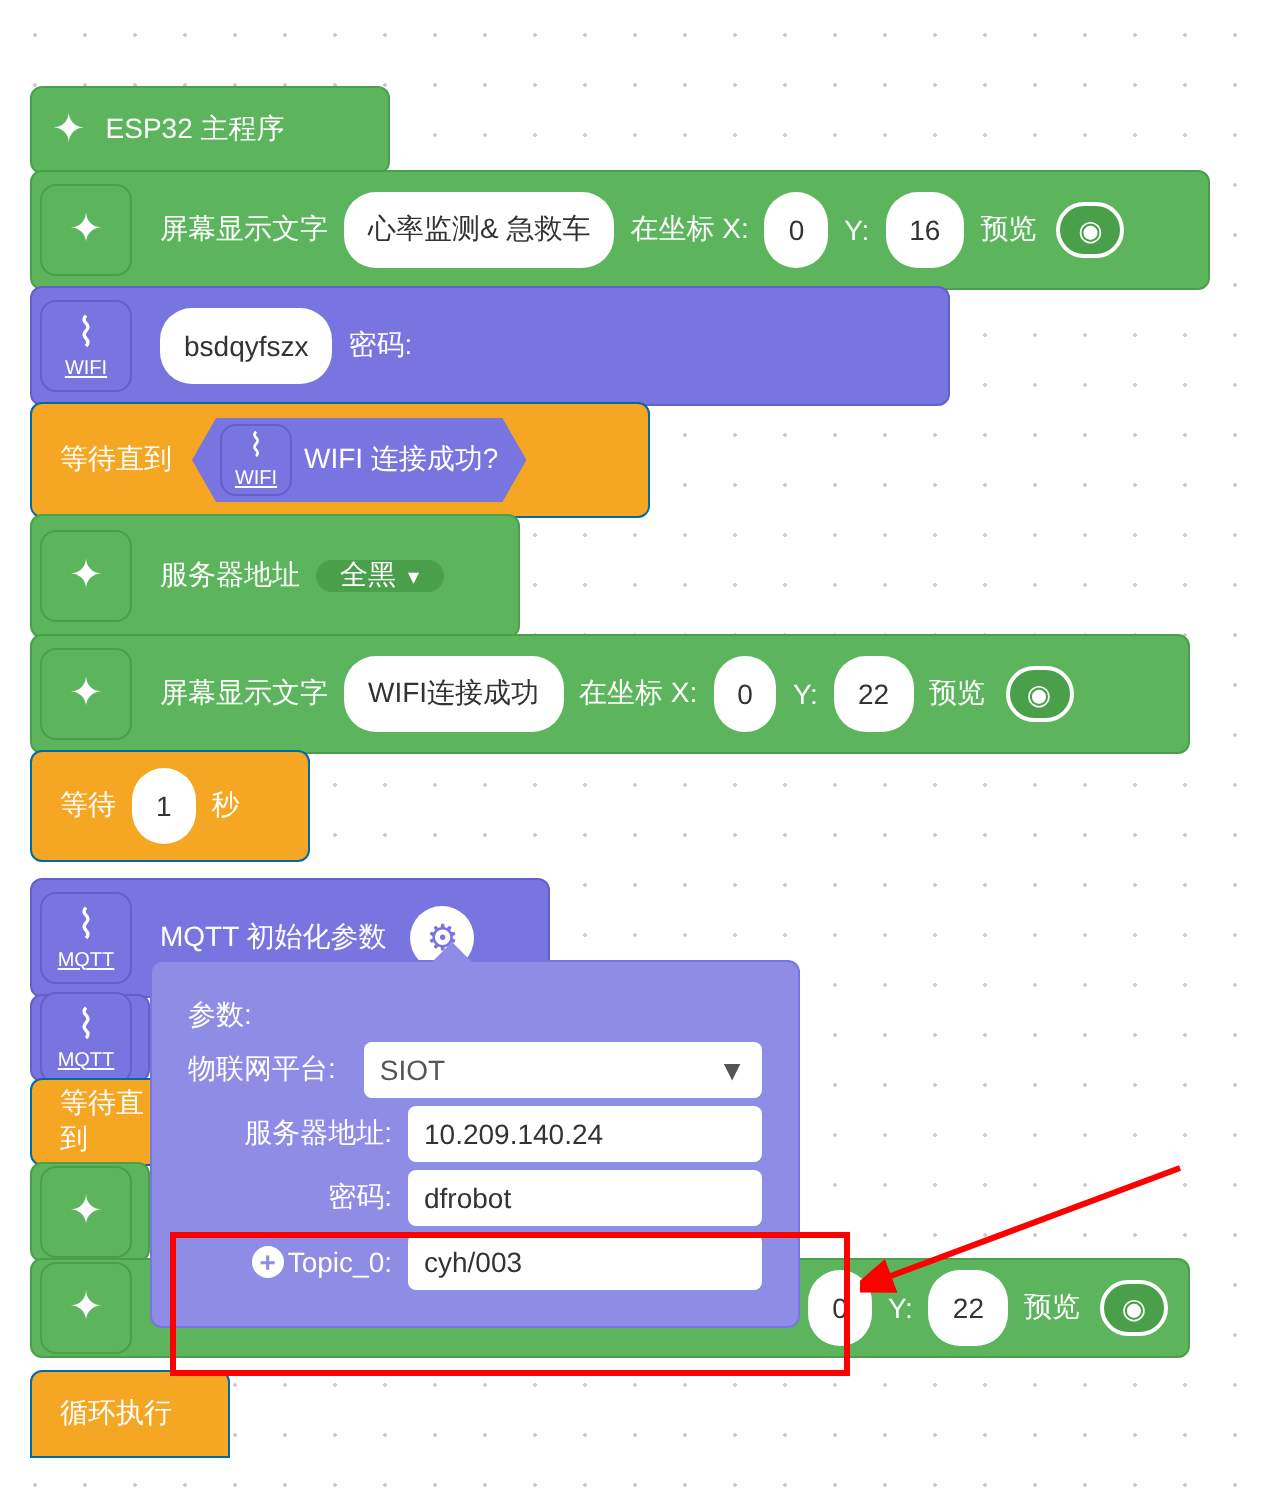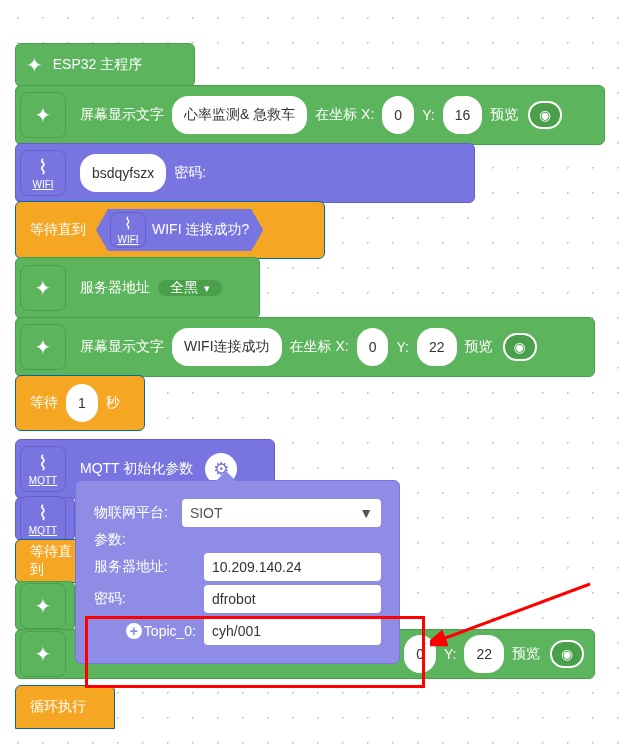--- a/index.html
+++ b/index.html
@@ -86,21 +86,21 @@
   }
   .popup::before {
     content: "";
     position: absolute;
     top: -10px; left: 140px;
     border-left: 10px solid transparent;
     border-right: 10px solid transparent;
     border-bottom: 10px solid #8f8ce6;
   }
   .prow { display: flex; align-items: center; margin: 4px 0; }
-  .plabel { width: 110px; text-align: left; padding-right: 8px; }
+  .plabel { width: 110px; text-align: right; padding-right: 8px; }
   .pinput {
     flex: 1; background: #fff; color: #333;
     border-radius: 4px; padding: 12px 8px; height: 28px;
     display: flex; align-items: center;
   }
   .pselect {
     flex: 1; background: #fff; color: #555;
     border-radius: 4px; padding: 4px 8px; height: 28px;
     display: flex; align-items: center; justify-content: space-between;
   }
@@ -178,21 +178,21 @@
     <span class="txt">在坐标 X:</span>
     <span class="pill">0</span>
     <span class="txt">Y:</span>
     <span class="pill">22</span>
     <span class="txt">预览</span>
     <span class="eye">
         <span>◉</span>
       </span>
   </div>
 
-  <div class="block orange" style="width:130px;">
+  <div class="block orange" style="width:140px;">
     <span class="txt">等待</span>
     <span class="pill">1</span>
     <span class="txt">秒</span>
   </div>
 
   <div class="block purple" style="width:260px;padding-left:4px;margin-top:8px;">
     <div class="nub purple">
       <span class="nubicon">⌇</span>
       <span class="nublbl">MQTT</span>
     </div>
@@ -232,43 +232,43 @@
   </div>
 
   <div class="block orange" style="width:100px;height:40px;margin-top:6px;border-radius:6px 6px 0 0;">
     <span class="txt">循环执行</span>
   </div>
 
 </div>
 
 <div class="popup">
   <div class="prow">
+      <span style="text-align:left;">参数:</span>
+    </div>
+  <div class="prow">
     <span class="plabel" style="width:auto;text-align:left;">物联网平台:</span>
     <span class="pselect" style="margin-left:6px;">
       <span>SIOT</span>
       <span>▼</span>
     </span>
   </div>
   <div class="prow">
-      <span style="text-align:left;">参数:</span>
-    </div>
-  <div class="prow">
     <span class="plabel">服务器地址:</span>
     <span class="pinput">10.209.140.24</span>
   </div>
   <div class="prow">
     <span class="plabel">密码:</span>
     <span class="pinput">dfrobot</span>
   </div>
   <div class="prow">
     <span class="plabel" style="display:flex;align-items:center;justify-content:flex-end;">
       <span class="plus">+</span>
       <span>Topic_0:</span>
     </span>
-    <span class="pinput">cyh/001</span>
+    <span class="pinput">cyh/003</span>
   </div>
 </div>
 
 <div class="redbox"></div>
 
 <svg class="arrow" width="170" height="80">
   <defs>
     <marker id="ah" markerWidth="10" markerHeight="10" refX="2" refY="3" orient="auto">
       <path d="M0,0 L0,6 L8,3 z" fill="#f00"></path>
     </marker>

